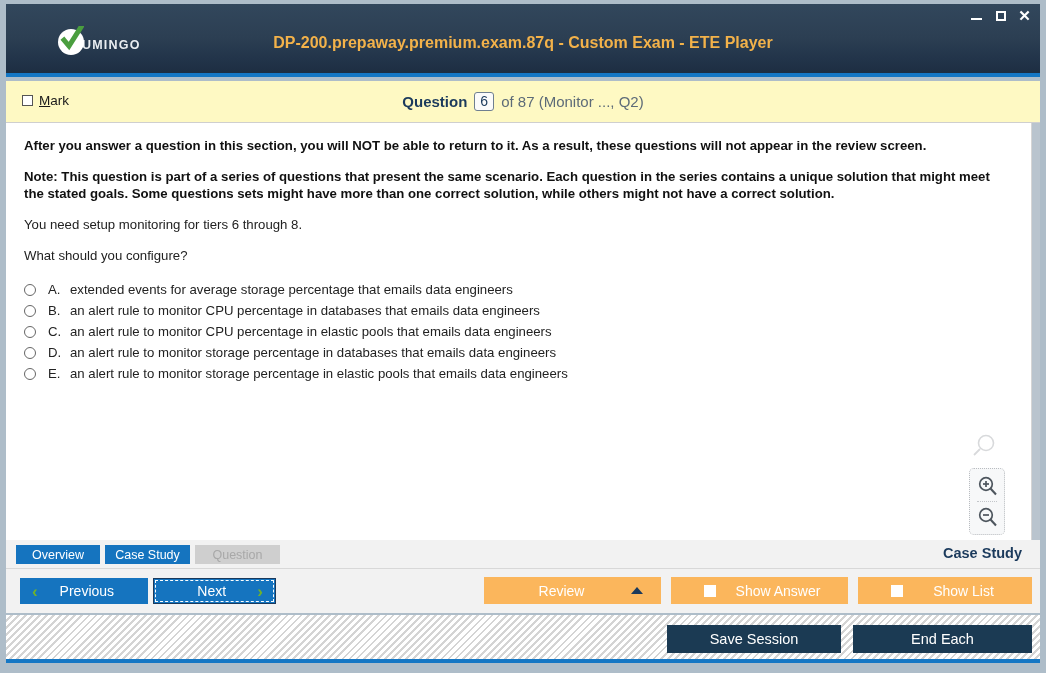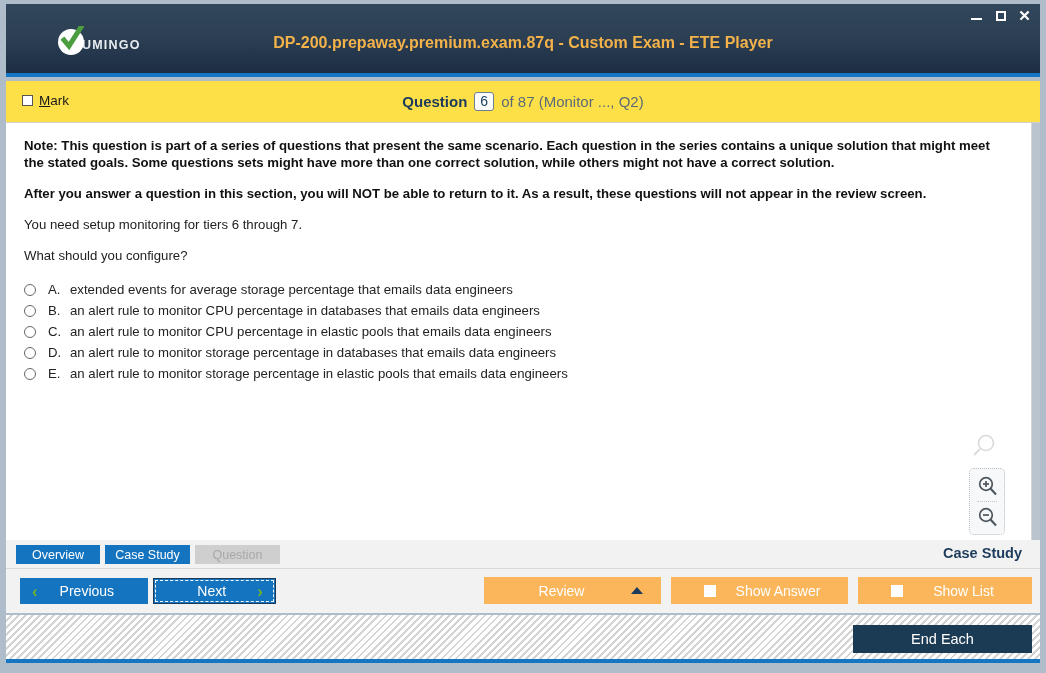--- a/index.html
+++ b/index.html
@@ -103,21 +103,21 @@
     color: #f3b24a;
     font-size: 16px;
     font-weight: bold;
   }
 
   
   .qheader {
     position: absolute;
     left: 6px; top: 81px;
     width: 1034px; height: 42px;
-    background: #fde047;
+    background: #fef9c3;
     border-bottom: 1px solid #cfcfcf;
     box-sizing: border-box;
   }
   .mark-wrap {
     position: absolute;
     left: 16px; top: 12px;
     display: flex;
     align-items: center;
     gap: 6px;
     cursor: default;
@@ -431,23 +431,23 @@
 
     <div class="qcenter">
       <span class="q-word">Question</span>
       <span class="q-num">6</span>
       <span class="q-of">of 87 (Monitor ..., Q2)</span>
     </div>
   </div>
 
   <div class="content">
     <div class="qbody">
+      <p class="note-p">After you answer a question in this section, you will NOT be able to return to it. As a result, these questions will not appear in the review screen.</p>
       <p class="note-p">Note: This question is part of a series of questions that present the same scenario. Each question in the series contains a unique solution that might meet the stated goals. Some questions sets might have more than one correct solution, while others might not have a correct solution.</p>
-      <p class="note-p">After you answer a question in this section, you will NOT be able to return to it. As a result, these questions will not appear in the review screen.</p>
-      <p class="plain-p">You need setup monitoring for tiers 6 through 7.</p>
+      <p class="plain-p">You need setup monitoring for tiers 6 through 8.</p>
       <p class="plain-p tight">What should you configure?</p>
 
       <div class="options">
         <div class="option-row">
           <span class="radio"></span>
           <span class="opt-letter">A.</span>
           <span class="opt-text">extended events for average storage percentage that emails data engineers</span>
         </div>
         <div class="option-row">
           <span class="radio"></span>
@@ -528,16 +528,17 @@
         <span class="lbl">Show Answer</span>
       </div>
       <div class="btn-showlist">
         <span class="sq-icon"></span>
         <span class="lbl">Show List</span>
       </div>
     </div>
   </div>
 
   <div class="bottombar">
+    <div class="btn-save">Save Session</div>
     <div class="btn-end">End Each</div>
   </div>
 
 </div>
 
 </body></html>

